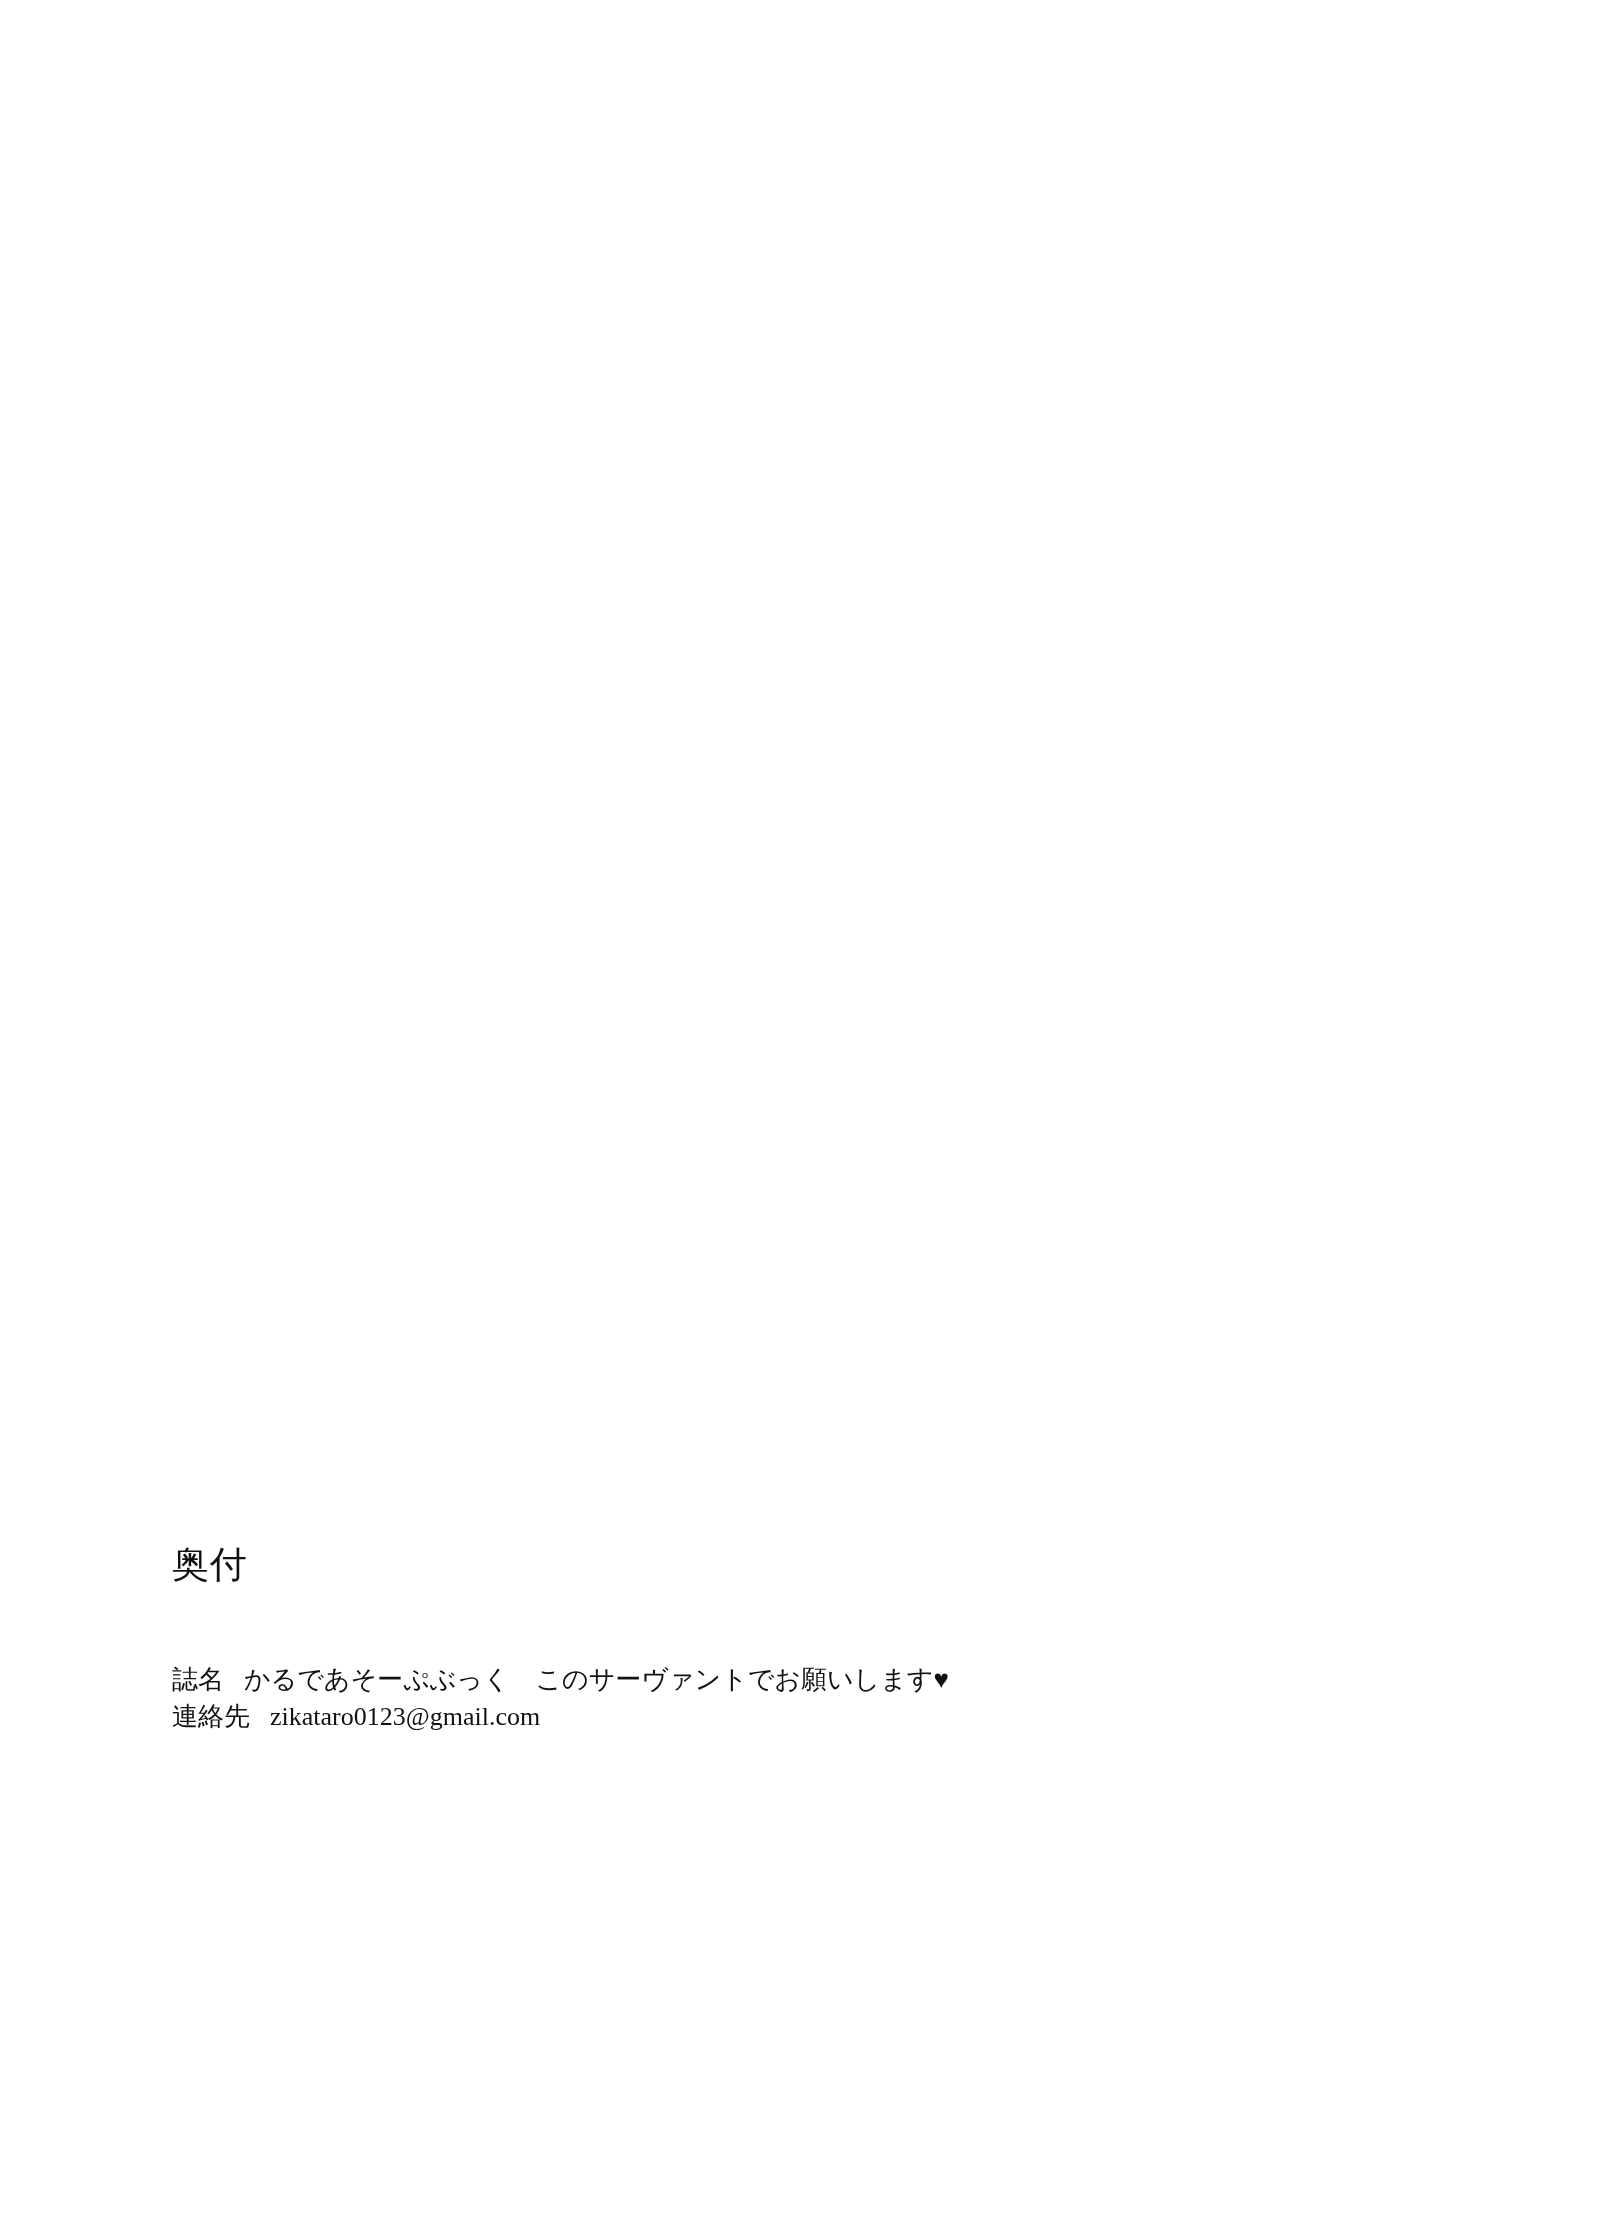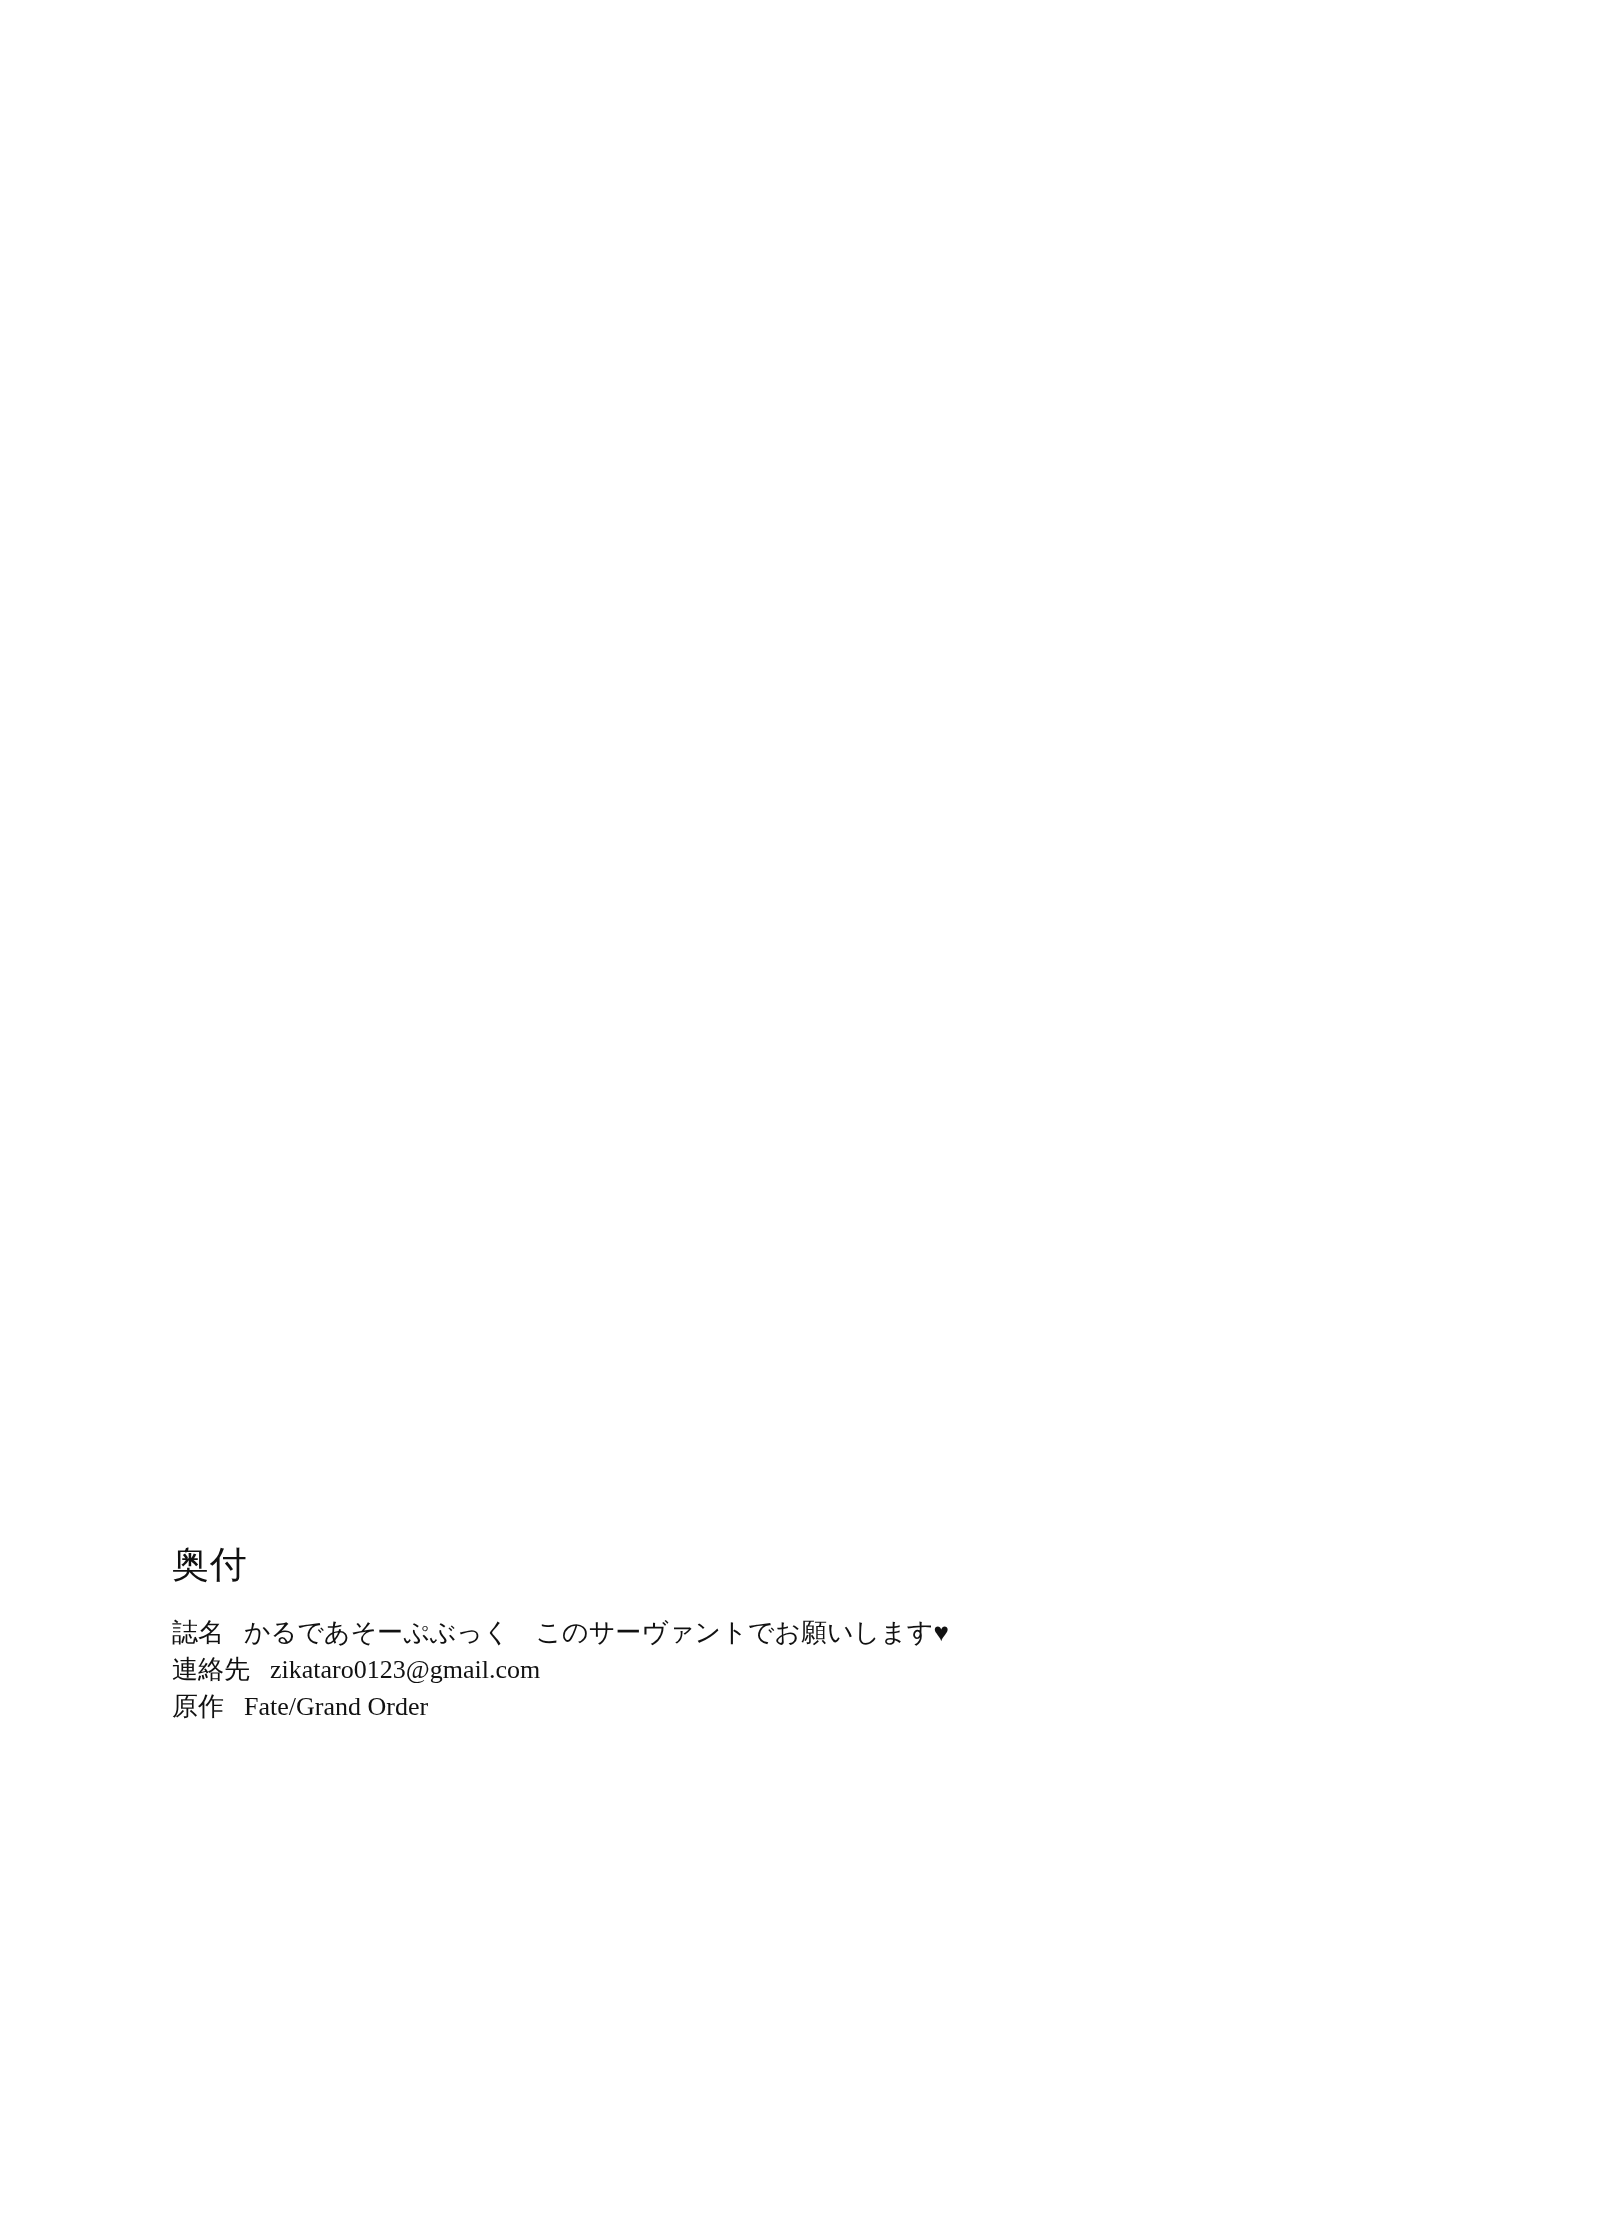--- a/index.html
+++ b/index.html
@@ -23,21 +23,21 @@
   .colophon {
     position: absolute;
     left: 172px;
     top: 1543px;
     width: 1260px;
   }
   .colophon-heading {
     font-size: 37px;
     line-height: 1.2;
     letter-spacing: 0.02em;
-    margin: 0 0 28px 0;
+    margin: 0 0 75px 0;
     font-weight: 400;
     color: #111111;
   }
   .colophon-lines {
     list-style: none;
     margin: 0;
     padding: 0;
   }
   .colophon-line {
     font-size: 26px;
@@ -73,19 +73,16 @@
       </div>
 
 
 
 
       <div class="colophon-line">
         <span class="label">連絡先</span><span class="gap-sm"></span><span class="value">zikataro0123@gmail.com</span>
       </div>
 
 
-      <div class="colophon-line">
-        <span class="label">原作</span><span class="gap-sm"></span><span class="value">Fate/Grand Order</span>
-      </div>
 
     </div>
   </div>
 </div>
 
 </body></html>

